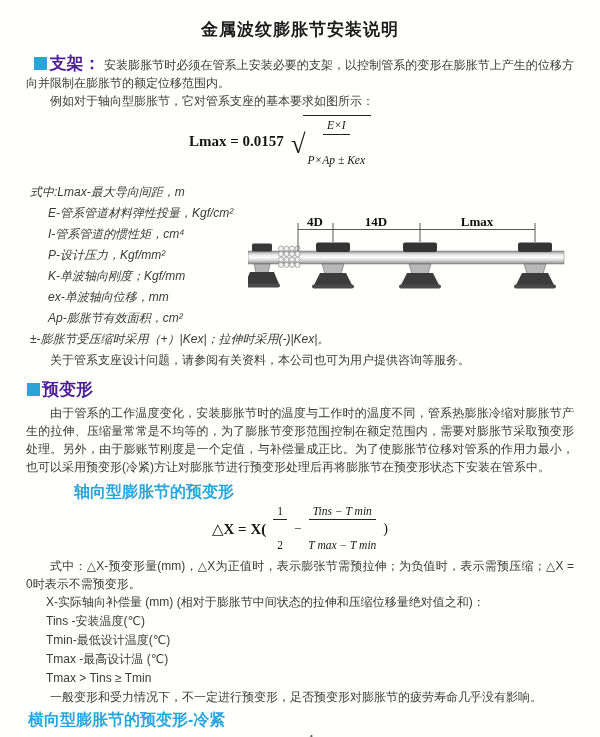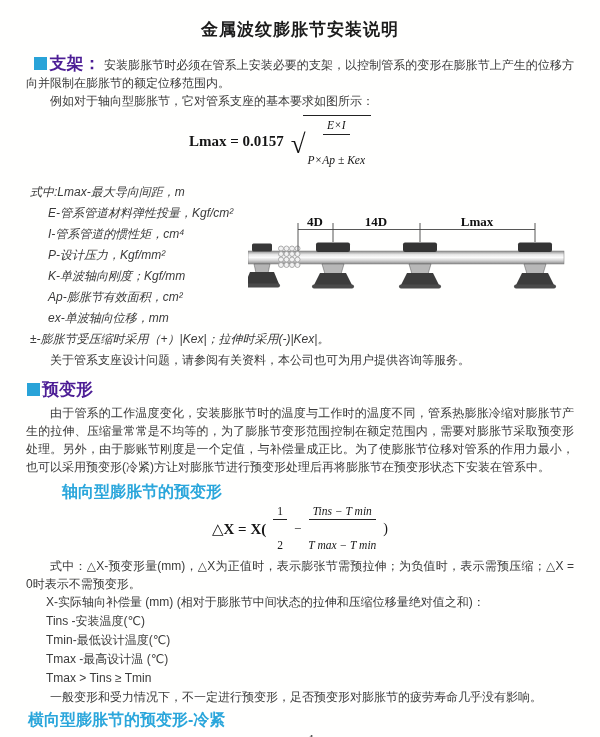--- a/index.html
+++ b/index.html
@@ -29,21 +29,21 @@
   .mt8 { margin-top:8px; }
 
   .sec-head { color:#4c1d95; font-size:17px; font-weight:bold; white-space:nowrap; }
   .sq {
     display:inline-block; width:13px; height:13px;
     background:#29a3d8; margin-right:2px; vertical-align:-1px;
   }
   .sec-head-row { margin:8px 1px 2px; line-height:22px; }
 
   .sub-head { color:#2aa6db; font-size:16px; font-weight:bold; line-height:20px; }
-  .sub-head.axial { margin:6px 0 2px 36px; }
+  .sub-head.axial { margin:6px 0 2px 48px; }
   .sub-head.lateral { margin:4px 0 2px 2px; }
 
   
   .formula-row {
     display:flex; justify-content:center; align-items:center; gap:7px;
     font-family:"Liberation Serif","DejaVu Serif",serif;
     color:#151515;
   }
   .f1 { margin:5px 40px 3px 0; min-height:34px; }
   .f2 { margin:3px 0 4px; min-height:26px;justify-content:center; }
@@ -101,22 +101,22 @@
         </span>
       </span>
     </div>
 
     <div class="defs">
       <div class="def">式中:Lmax-最大导向间距，m</div>
       <div class="def deep">E-管系管道材料弹性投量，Kgf/cm²</div>
       <div class="def deep">I-管系管道的惯性矩，cm⁴</div>
       <div class="def deep">P-设计压力，Kgf/mm²</div>
       <div class="def deep">K-单波轴向刚度；Kgf/mm</div>
+      <div class="def deep">ex-单波轴向位移，mm</div>
       <div class="def deep">Ap-膨胀节有效面积，cm²</div>
-      <div class="def deep">ex-单波轴向位移，mm</div>
       <div class="def">±-膨胀节受压缩时采用（+）|Kex|；拉伸时采用(-)|Kex|。</div>
     </div>
 
     <p class="body indent" style="line-height:21px;">关于管系支座设计问题，请参阅有关资料，本公司也可为用户提供咨询等服务。</p>
 
     <div class="sec-head-row"><span class="sec-head"><span class="sq"></span><span>预变形</span></span></div>
 
     <p class="body indent">由于管系的工作温度变化，安装膨胀节时的温度与工作时的温度不同，管系热膨胀冷缩对膨胀节产生的拉伸、压缩量常常是不均等的，为了膨胀节变形范围控制在额定范围内，需要对膨胀节采取预变形处理。另外，由于膨账节刚度是一个定值，与补偿量成正比。为了使膨胀节位移对管系的作用力最小，也可以采用预变形(冷紧)方让对膨胀节进行预变形处理后再将膨胀节在预变形状态下安装在管系中。</p>
 
     <div class="sub-head axial">轴向型膨胀节的预变形</div>

